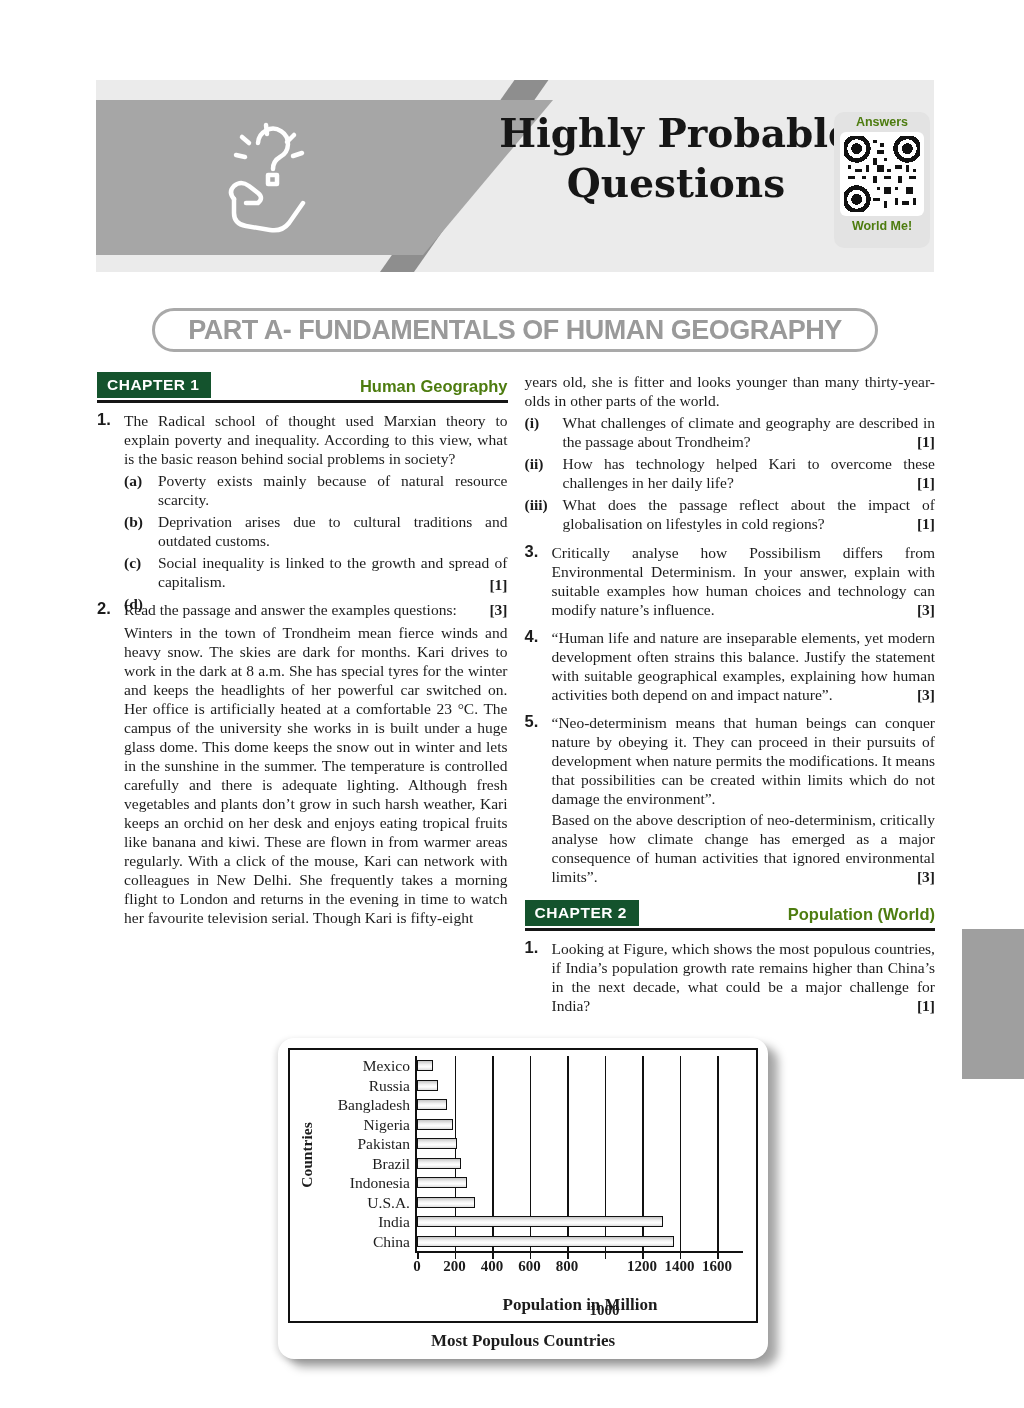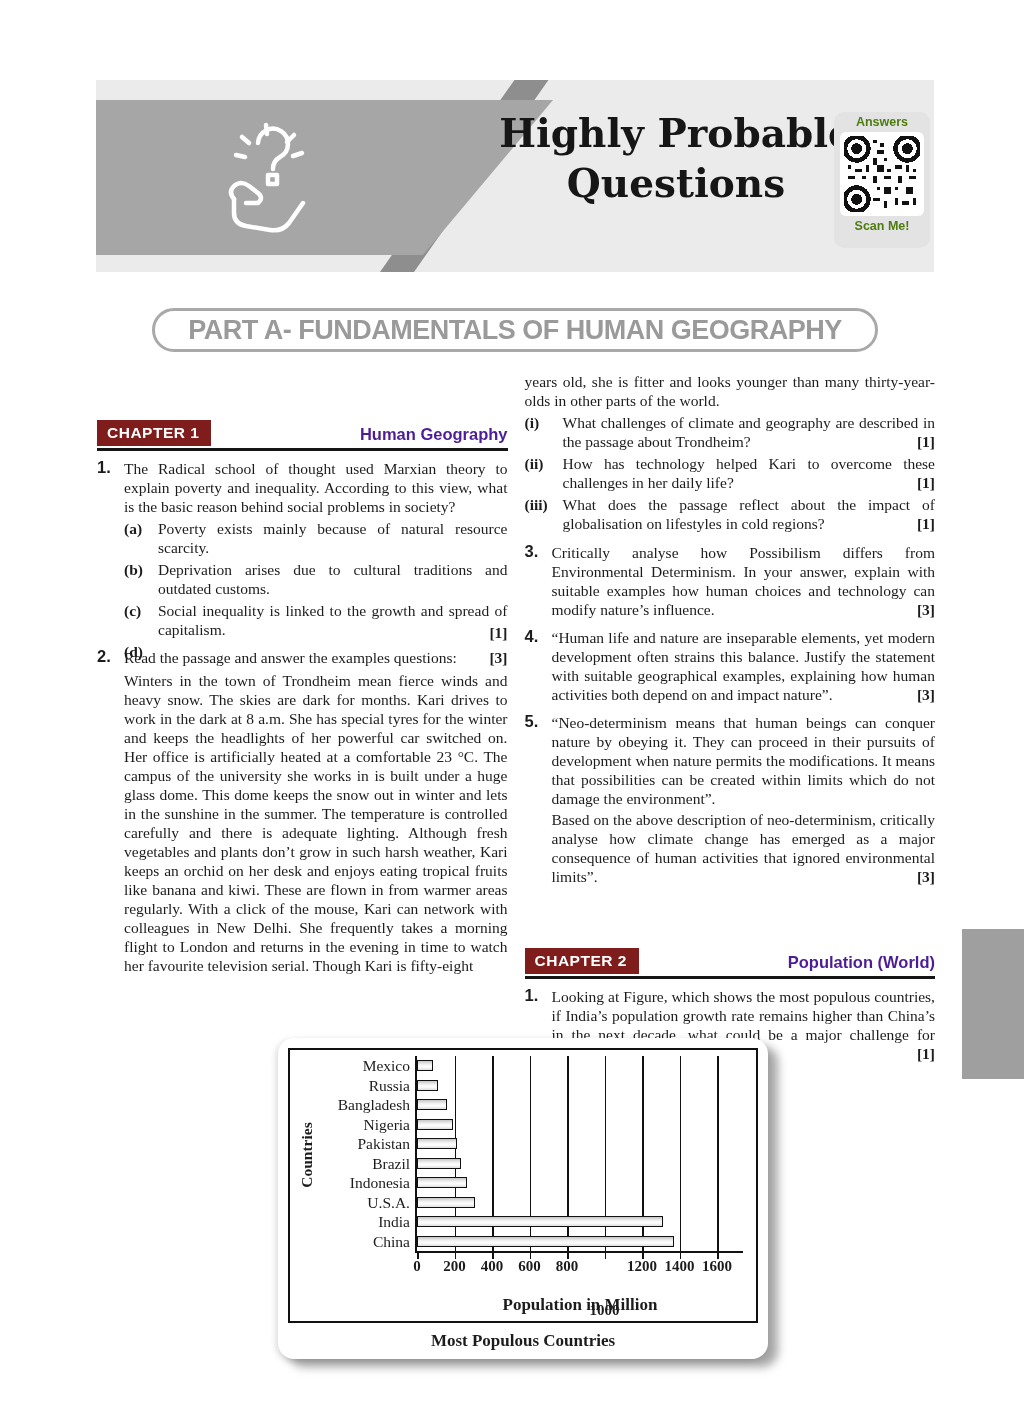--- a/index.html
+++ b/index.html
@@ -28,23 +28,23 @@
         border-radius:24px;display:flex;align-items:center;justify-content:center;
         font-family:"Liberation Sans",sans-serif;font-weight:700;font-size:27px;
         letter-spacing:-0.5px;color:#9a9a9a;background:#fff;}
 
   
   .columns{position:absolute;left:97px;top:372px;width:838px;display:flex;gap:17px;}
   .col{width:411px;font-size:15.5px;line-height:19px;text-align:justify;}
   .ch-header{display:flex;justify-content:space-between;align-items:flex-end;
         border-bottom:3px solid #151515;padding-bottom:2px;margin-bottom:8px;
         font-family:"Liberation Sans",sans-serif;}
-  .ch-badge{background:#7f1d1d;color:#fff;font-weight:700;font-size:15.5px;
-        padding:3px 12px 4px 10px;letter-spacing:0.5px;margin-top:48px;}
-  .ch-title{font-weight:700;font-size:16.5px;color:#4c1d95;padding-bottom:2px;}
+  .ch-badge{background:#14532d;color:#fff;font-weight:700;font-size:15.5px;
+        padding:3px 12px 4px 10px;letter-spacing:0.5px;}
+  .ch-title{font-weight:700;font-size:16.5px;color:#4d7c0f;padding-bottom:2px;}
   .q{position:relative;padding-left:27px;margin-bottom:9px;}
   .qnum{position:absolute;left:0;top:-1px;font-family:"Liberation Sans",sans-serif;
         font-weight:700;font-size:16.5px;}
   .opt{position:relative;padding-left:34px;margin-top:3px;}
   .optlabel{position:absolute;left:0;top:0;font-weight:700;}
   .subq{position:relative;padding-left:38px;margin-top:3px;}
   .sublabel{position:absolute;left:0;top:0;font-weight:700;}
   .marks{position:absolute;right:0;bottom:0;font-weight:700;background:#fff;padding-left:6px;}
   .para{margin-top:2px;}
   .mb0{margin-bottom:4px;}
@@ -133,21 +133,21 @@
               <rect x="56" y="56" width="4" height="4"></rect>
             <rect x="68" y="56" width="8" height="8"></rect>
             <rect x="32" y="68" width="8" height="4"></rect>
               <rect x="44" y="72" width="4" height="8"></rect>
               <rect x="56" y="68" width="4" height="8"></rect>
             <rect x="64" y="72" width="8" height="4"></rect>
               <rect x="76" y="68" width="4" height="8"></rect>
           </g>
         </svg>
       </div>
-      <div class="qr-label">Scan Me!</div>
+      <div class="qr-label">World Me!</div>
     </div>
   </div>
 
   <div class="part-pill">PART A- FUNDAMENTALS OF HUMAN GEOGRAPHY</div>
 
   <div class="columns">
 
     <div class="col">
       <div class="ch-header">
         <span class="ch-badge">CHAPTER 1</span>

